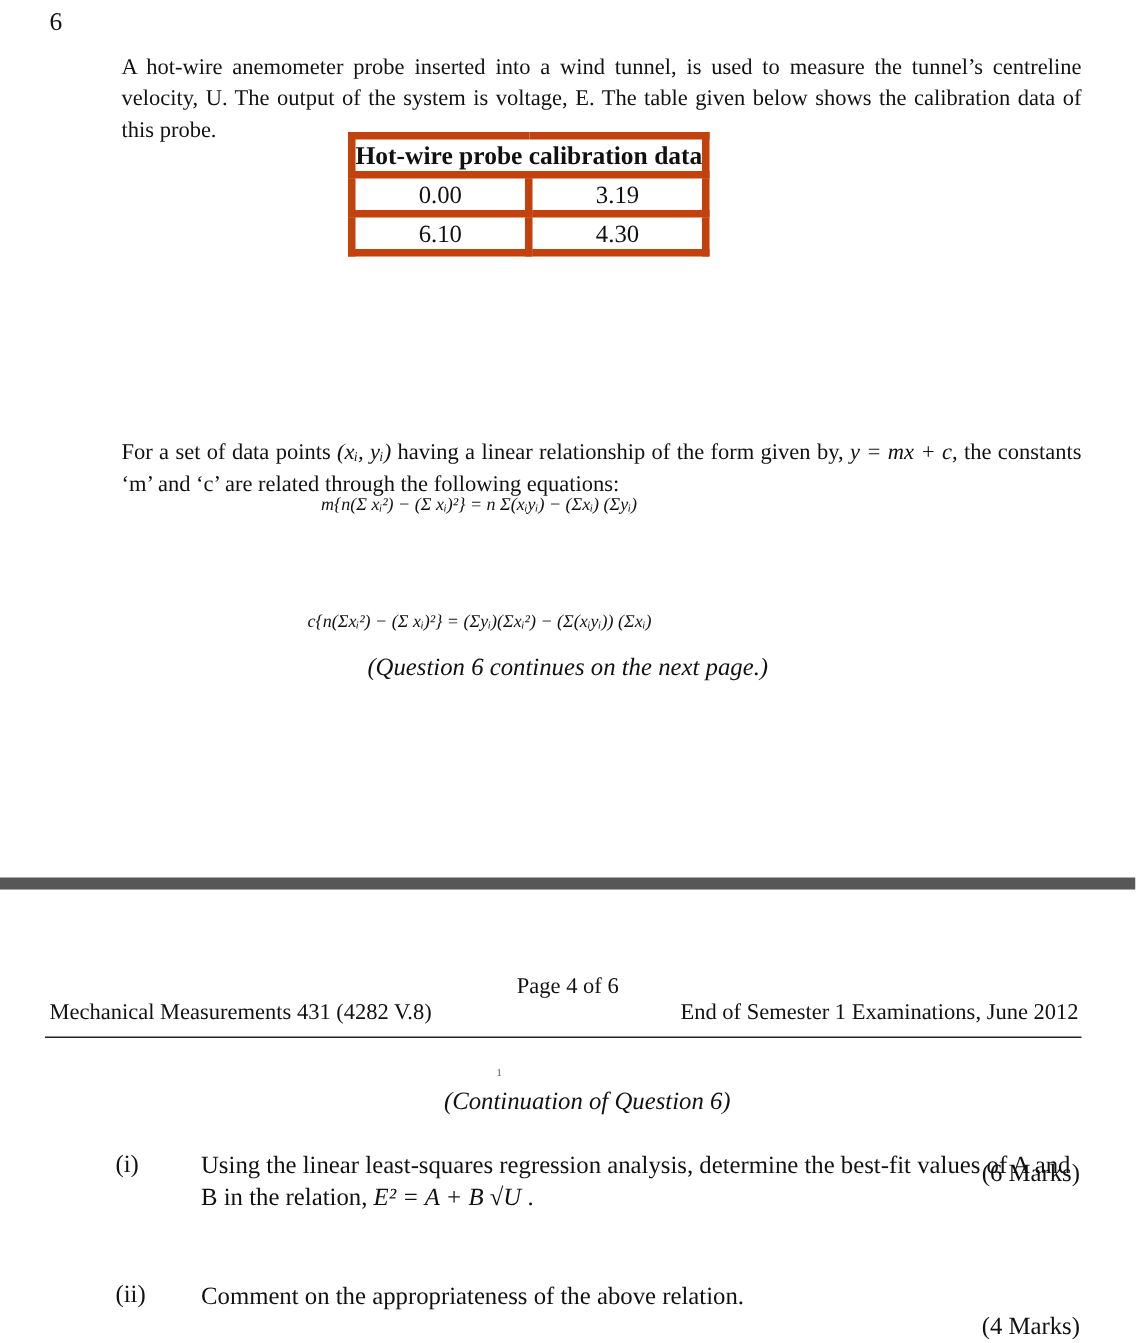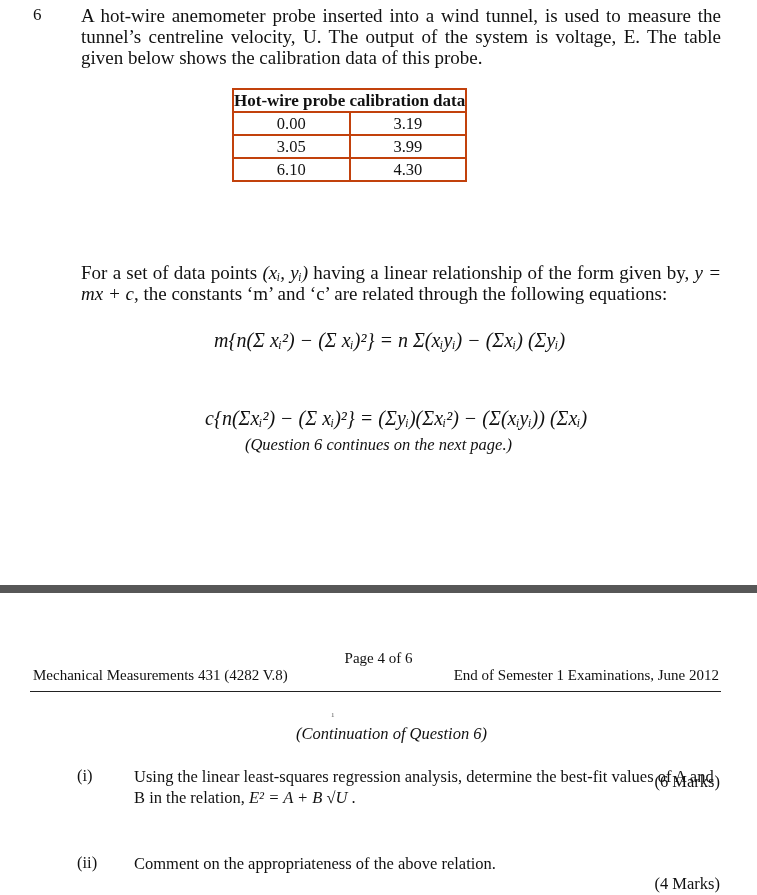--- a/index.html
+++ b/index.html
@@ -1,29 +1,29 @@
 <!DOCTYPE html>
 <html><head>
 <meta charset="utf-8">
 <style>
   html, body { margin:0; padding:0; background:#fff; }
   body { width:757px; height:895px; position:relative; overflow:hidden; color:#111;
          font-family:"Liberation Serif", "DejaVu Serif", serif; }
   .abs { position:absolute; }
   .qnum { left:33px; top:5px; font-size:17px; }
-  .para { left:81px; width:640px; font-size:19px; line-height:21px; text-align:justify; }
+  .para { left:81px; width:640px; font-size:15px; line-height:21px; text-align:justify;margin-top:30px; }
   .para1 { top:5px; }
   .tbl { left:232px; top:88px; border-collapse:collapse; font-size:16.5px; }
-  .tbl td, .tbl th { border:2px solid #c2410c; padding:0; height:21px; line-height:20px; text-align:center; }
+  .tbl td, .tbl th { border:5px solid #c2410c; padding:0; height:21px; line-height:20px; text-align:center; }
   .tbl th { font-weight:bold; font-size:17px; }
   .tbl .c1 { width:148px; }
   .tbl .c2 { width:146px; }
   .para2 { top:262px; }
   .math { font-style:italic; }
-  .eq { font-size:20px; white-space:nowrap; }
+  .eq { font-size:12px; white-space:nowrap; }
   .eq1 { left:214px; top:329px; }
   .eq2 { left:205px; top:371px;margin-top:36px; }
   .cont { left:0; width:757px; text-align:center; top:435px; font-style:italic; font-size:16.5px; }
   .bar { left:0; top:585px; width:757px; height:8px; background:#575757; }
   .pageno { left:0; width:757px; text-align:center; top:650px; font-size:15px; }
   .footl { left:33px; top:667px; font-size:15px; }
   .footr { right:38px; top:667px; font-size:15px; }
   .footline { left:30px; top:691px; width:691px; height:1px; background:#222; }
   .tick { left:331px; top:711px; font-size:7px; color:#555; }
   .cont2 { left:0; width:757px; text-align:center; top:724px; font-style:italic; font-size:16.5px;padding-left:13px; }
@@ -38,24 +38,20 @@
 <div class="abs para para1">A hot-wire anemometer probe inserted into a wind tunnel, is used to measure the tunnel’s centreline velocity, U.  The output of the system is voltage, E.  The table given below shows the calibration data of this probe.</div>
 
 <table class="abs tbl">
   <tbody>
       <tr>
         <th colspan="2">Hot-wire probe calibration data</th>
       </tr>
   <tr>
     <td>0.00</td>
     <td>3.19</td>
-  </tr>
-  <tr>
-    <td>3.05</td>
-    <td>3.99</td>
   </tr>
   <tr>
     <td>6.10</td>
     <td>4.30</td>
   </tr>
 </tbody>
   </table>
 
 <div class="abs para para2">
   <span>For a set of data points </span><span class="math">(xᵢ, yᵢ)</span><span> having a linear relationship of the form given by, </span><span class="math">y = mx + c</span><span>, the constants ‘m’ and ‘c’ are related through the following equations:</span>

